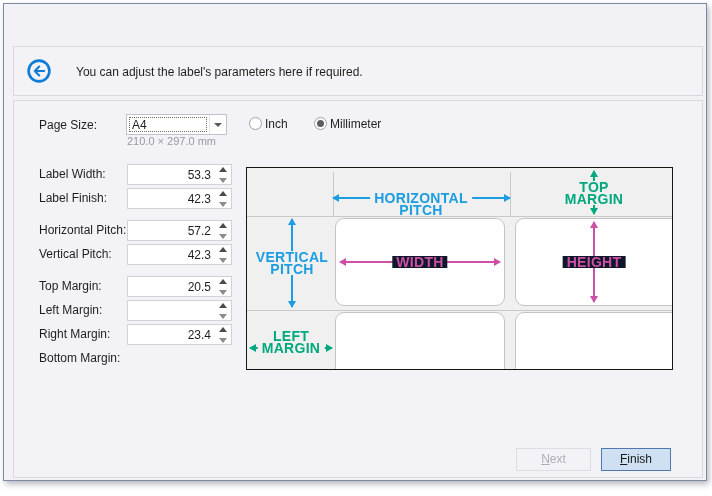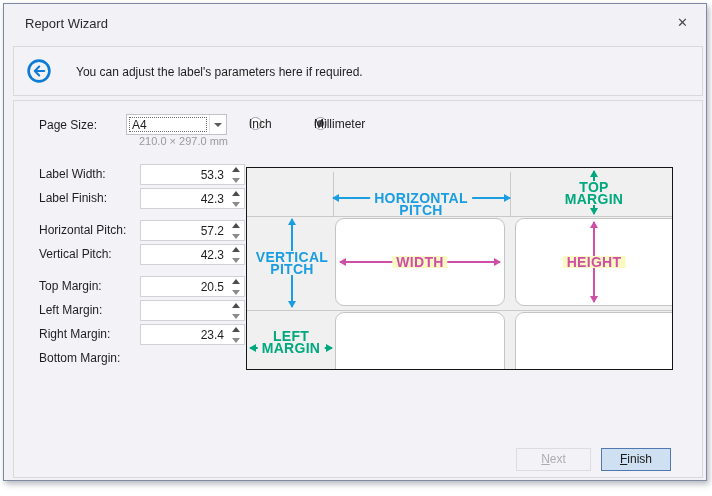--- a/index.html
+++ b/index.html
@@ -24,32 +24,32 @@
   .ps-label { position:absolute; left:25px; top:17px; }
   .combo { position:absolute; left:112px; top:13px; width:101px; height:21px;
            background:#fff; border:1px solid #c3c2c9; }
   .combo-value { position:absolute; left:2px; top:2px; right:19px; bottom:2px;
                  padding:1px 3px; outline:1px dotted #6b6b6b; outline-offset:-1px; line-height:15px; }
   .combo-btn { position:absolute; right:0; top:0; width:17px; height:19px; background:#fdfdfe;
                border-left:1px solid #e4e3e9; }
   .tri-dn { position:absolute; left:4px; top:8px; width:0; height:0;
             border:4px solid transparent; border-top:4px solid #5a5a5a; border-bottom:none; }
 
-  .ps-dims { position:absolute; left:113px; top:34px; font-size:11px; color:#9a99a0;margin-left:12px; }
+  .ps-dims { position:absolute; left:113px; top:34px; font-size:11px; color:#9a99a0; }
 
   .radio-item { position:absolute; top:15px; height:16px; }
   .radio { position:absolute; left:0; top:1px; width:13px; height:13px; border:1px solid #a0a0a7;
            border-radius:50%; background:#fff; }
   .radio.sel::after { content:""; position:absolute; left:2px; top:2px; width:7px; height:7px;
                       border-radius:50%; background:#595d61; }
-  .radio-label { position:absolute; left:0; top:1px; white-space:nowrap; }
+  .radio-label { position:absolute; left:16px; top:1px; white-space:nowrap; }
 
   .frow { position:absolute; left:0; width:260px; height:21px; }
   .flabel { position:absolute; left:25px; top:3px; }
-  .spinbox { position:absolute; left:126px; top:0; width:105px; height:21px;
+  .spinbox { position:absolute; left:113px; top:0; width:105px; height:21px;
              background:#fff; border:1px solid #d2d1d8; }
   .fvalue { position:absolute; left:0; top:0; width:87px; height:19px; border:none; background:transparent;
             text-align:right; padding-right:4px; font-family:"Liberation Sans", sans-serif; font-size:12px; color:#1e1e1e; }
   .spin { position:absolute; right:0; top:0; width:16px; height:19px; }
   .spin-up, .spin-down { position:absolute; left:0; width:16px; height:9px; cursor:pointer; }
   .spin-up { top:0; } .spin-down { bottom:0; }
   .spin-up i { position:absolute; left:4px; top:2px; width:0; height:0;
                border:4px solid transparent; border-bottom:5px solid #4c4c4c; border-top:none; }
   .spin-down i { position:absolute; left:4px; top:3px; width:0; height:0;
                  border:4px solid transparent; border-top:5px solid #8b8b90; border-bottom:none; }
@@ -67,41 +67,37 @@
   .ar-h::after  { content:""; position:absolute; right:-1px; top:-3px; width:0; height:0;
                   border:4px solid transparent; border-left:7px solid currentColor; border-right:none; }
   .ar-v { position:absolute; width:2px; background:currentColor; }
   .ar-v::before { content:""; position:absolute; top:-1px; left:-3px; width:0; height:0;
                   border:4px solid transparent; border-bottom:7px solid currentColor; border-top:none; }
   .ar-v::after  { content:""; position:absolute; bottom:-1px; left:-3px; width:0; height:0;
                   border:4px solid transparent; border-top:7px solid currentColor; border-bottom:none; }
 
   .dlabel { position:absolute; transform:translate(-50%,-50%); font-size:14px; font-weight:bold;
             letter-spacing:.3px; white-space:nowrap; padding:0 4px; line-height:12px; background:#f0f0f0; }
-  .dlabel.on-card { background:#fef9c3; }
+  .dlabel.on-card { background:#0f172a; }
   .c-pitch { color:var(--pitch); } .c-margin { color:var(--margin); } .c-size { color:var(--size); }
 
   .status { position:absolute; left:25px; top:347px; }
 
   .dlg-btn { position:absolute; top:347px; height:23px; text-align:center; line-height:21px;
              border:1px solid #dddce2; background:#f3f2f7; cursor:default; }
   .dlg-btn::first-letter { text-decoration:underline; }
   .btn-next { left:502px; width:75px; color:#aeadb4; }
   .btn-finish { left:587px; width:70px; background:var(--accent_bg); border:1px solid var(--accent);
                 color:#191919; cursor:pointer; }
 </style>
 </head>
 <body>
 
 <div class="dialog">
 
-  <div class="titlebar">
-    <span class="title">Report Wizard</span>
-    <span class="close">✕</span>
-  </div>
 
   <div class="panel banner">
     <svg class="banner-icon" viewBox="0 0 26 26">
       <circle cx="13" cy="13" r="10.4" fill="none" stroke="#0c7cd6" stroke-width="2.6"></circle>
       <path d="M18.2 13 H9.4 M13.2 8.6 L8.8 13 L13.2 17.4" fill="none" stroke="#0c7cd6" stroke-width="2.1" stroke-linecap="round" stroke-linejoin="round"></path>
     </svg>
     <span class="banner-text">You can adjust the label's parameters here if required.</span>
   </div>
 
   <div class="panel content">

